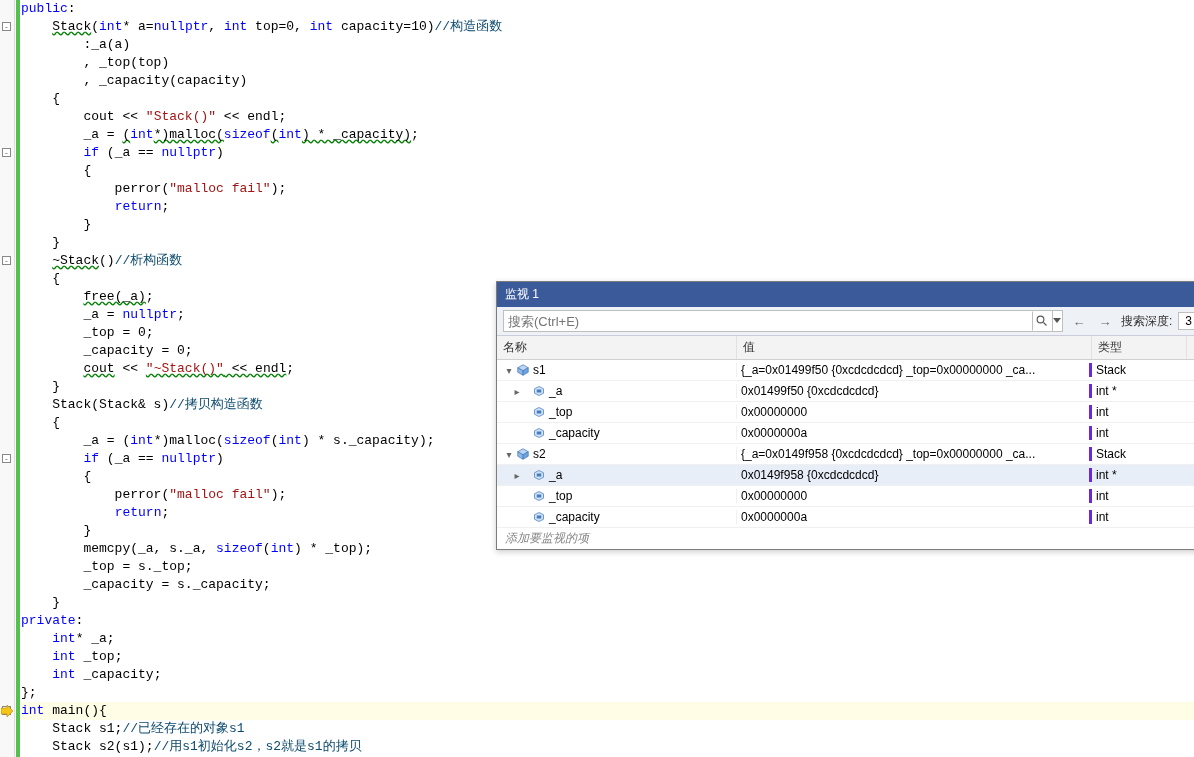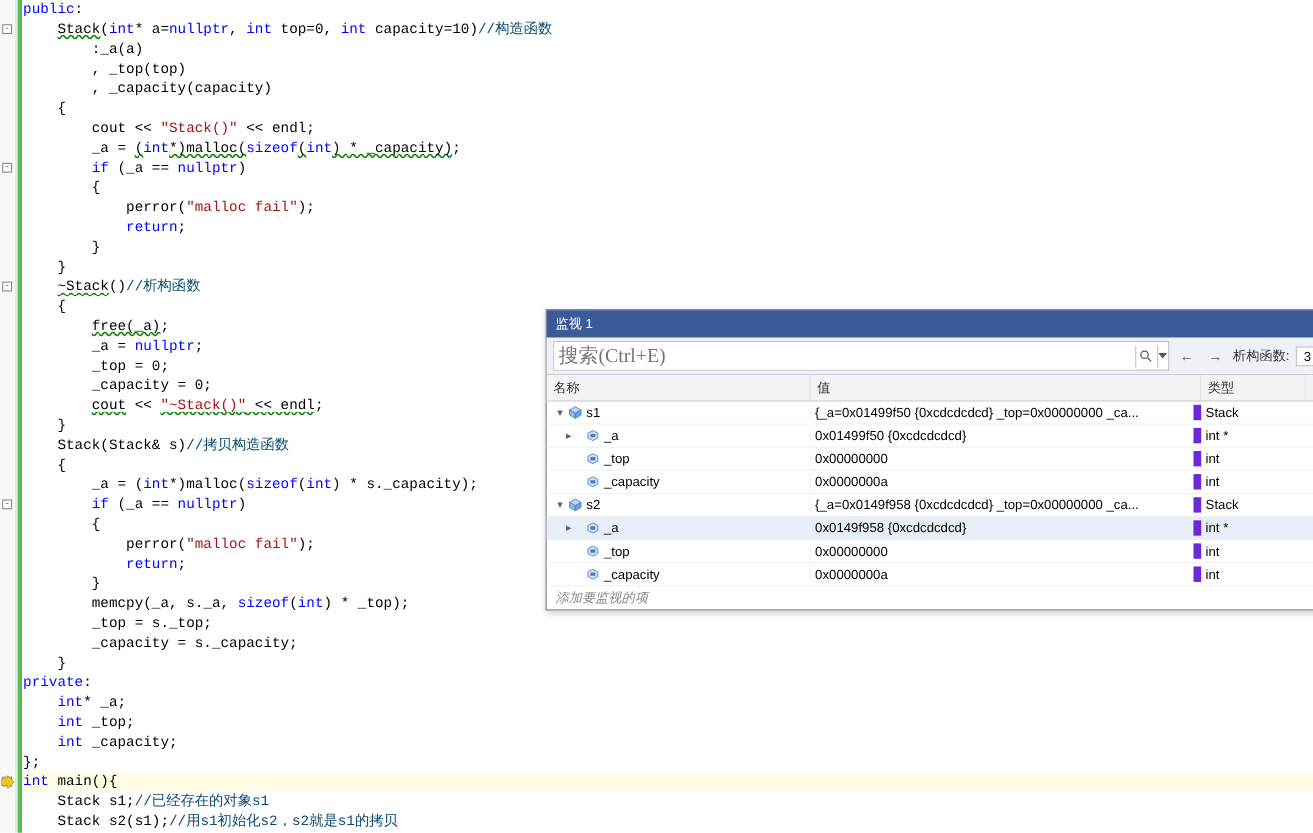--- a/index.html
+++ b/index.html
@@ -22,40 +22,40 @@
 
   
   .green-bar { position: absolute; left: 16px; top: 0; width: 4px; background: #54c14f; }
 
   
   .watch-panel { position: absolute; left: 496px; top: 281px; width: 784px; background: #fff; border: 1px solid #7c7c7c; box-shadow: 0 2px 6px rgba(0,0,0,.2); font-family: "Segoe UI", Arial, sans-serif; font-size: 12px; z-index: 5;}
   .watch-title { background: #3a5a9a; color: #fff; padding: 4px 8px; font-size: 12px; }
 
   .watch-toolbar { background: #eef2f6; border-bottom: 1px solid #ccd; display: flex; align-items: center; padding: 3px 6px; gap: 6px; }
   .search-box { flex: 1; display: flex; align-items: center; border: 1px solid #bfbfbf; background: #fff; }
-  .search-input { flex: 1; border: none; outline: none; padding: 2px 4px; font-family: Liberation Serif, serif; font-size: 18px; }
+  .search-input { flex: 1; border: none; outline: none; padding: 2px 4px; font-family: Liberation Sans, sans-serif; font-size: 13px; }
   .search-icon-btn, .nav-btn, .tool-btn { width: 20px; height: 20px; border: 1px solid transparent; background: transparent; display: inline-flex; align-items: center; justify-content: center; cursor: pointer; }
   .search-icon-btn { border-left: 1px solid #bfbfbf; }
   .dd-btn { width: 10px; height: 20px; border-left: 1px solid #bfbfbf; display: inline-flex; align-items: center; justify-content: center; cursor: pointer; }
   .depth-label { color: #333; }
   .depth-val { border: 1px solid #bfbfbf; background: #fff; padding: 1px 12px 1px 6px; position: relative; cursor: pointer; }
   .depth-dd { margin-left: 2px; cursor: pointer; }
 
   .watch-grid { width: 100%; }
   .watch-header { display: flex; background: #f3f3f3; border-bottom: 1px solid #d0d0d0; }
   .wh-cell { padding: 3px 6px; border-right: 1px solid #e1e1e1; color: #333; }
   .col-name { width: 240px; }
   .col-value { width: 355px; }
   .col-type { width: 95px; }
 
   .watch-body .wr { display: flex; align-items: center; height: 21px; border-bottom: 1px solid #f0f0f0; }
   .wr.selected { background: #e8eef7; }
   .wr .cell { padding: 0 4px; overflow: hidden; white-space: nowrap; text-overflow: ellipsis; }
   .wr .c-name { width: 240px; display: flex; align-items: center; border-right: 1px solid #f0f0f0; }
-  .wr .c-val  { width: 355px; border-right: 7px solid #6d28d9; }
+  .wr .c-val  { width: 355px; border-right: 3px solid #6d28d9; }
   .wr .c-type { width: 95px; }
 
   .tw { display: inline-block; text-align: center; color: #666; cursor: pointer; font-size: 10px; }
   .ind0 { width: 16px; }
   .ind1 { width: 32px; }
   .cube { display:inline-block; width:12px; height:12px; margin-right:4px; position:relative; }
   .cube svg { display:block; }
   .field-ic { display:inline-block; width:12px; height:12px; margin-right:4px; }
 
   .placeholder-row { color: #888; font-style: italic; padding: 2px 8px; }
@@ -99,21 +99,21 @@
             <polygon points="0,0 8,0 4,5" fill="#555"></polygon>
           </svg>
       </span>
     </div>
     <span class="nav-btn">
         <span class="arrow-l">←</span>
       </span>
     <span class="nav-btn">
         <span class="arrow-r">→</span>
       </span>
-    <span class="depth-label">析构函数:</span>
+    <span class="depth-label">搜索深度:</span>
     <span class="depth-val"><span>3</span></span>
     <span class="depth-dd"><svg width="8" height="6">
           <polygon points="0,0 8,0 4,5" fill="#555"></polygon>
         </svg></span>
     <span class="tool-btn">
       <svg width="14" height="14" viewBox="0 0 16 16">
           <polygon points="1,2 15,2 10,8 10,14 6,12 6,8" fill="none" stroke="#555" stroke-width="1.3"></polygon>
         </svg>
     </span>
     <span class="tool-btn" style="border:1px solid #caa96e;background:#fdf3d6;font-style:italic;">

